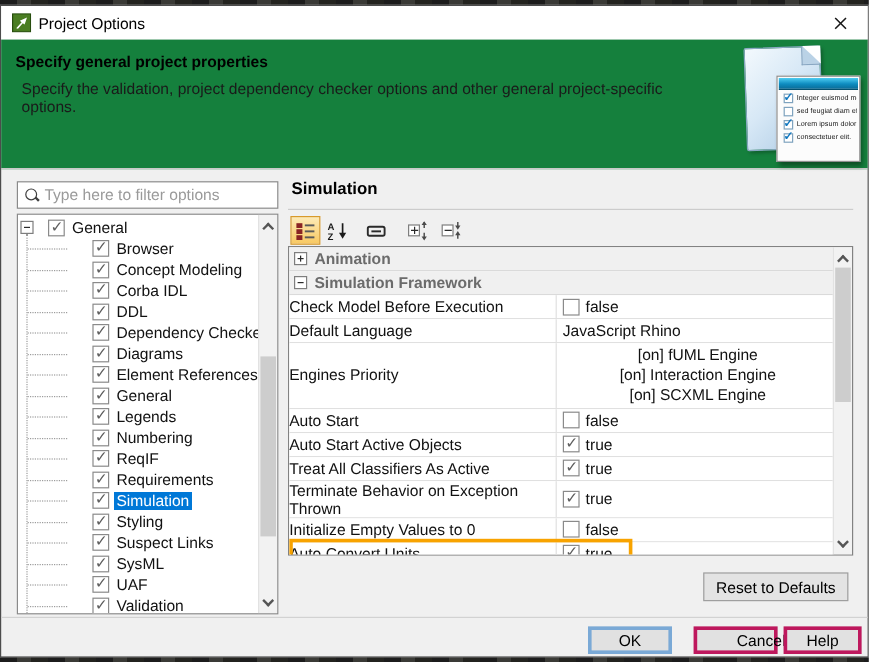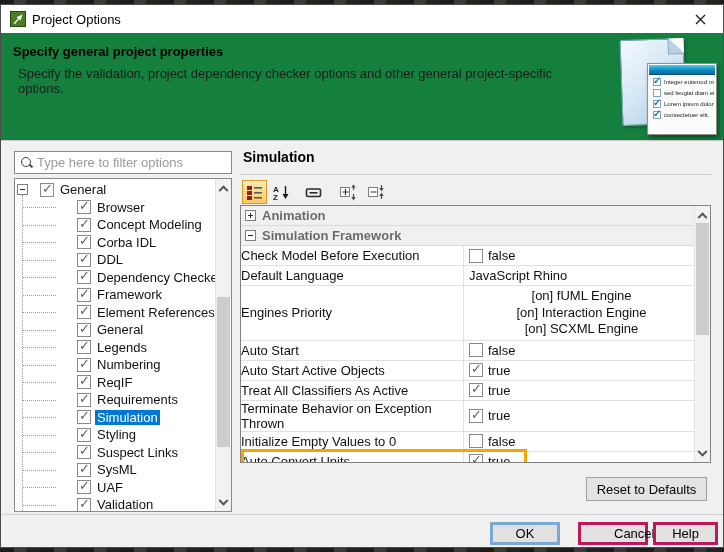--- a/index.html
+++ b/index.html
@@ -173,21 +173,21 @@
         <div class="tree-item child">
           <span class="cb checked"></span>
           <span class="lbl">DDL</span>
         </div>
         <div class="tree-item child">
           <span class="cb checked"></span>
           <span class="lbl">Dependency Checker</span>
         </div>
         <div class="tree-item child">
           <span class="cb checked"></span>
-          <span class="lbl">Framework</span>
+          <span class="lbl">Diagrams</span>
         </div>
         <div class="tree-item child">
           <span class="cb checked"></span>
           <span class="lbl">Element References</span>
         </div>
         <div class="tree-item child">
           <span class="cb checked"></span>
           <span class="lbl">General</span>
         </div>
         <div class="tree-item child">

